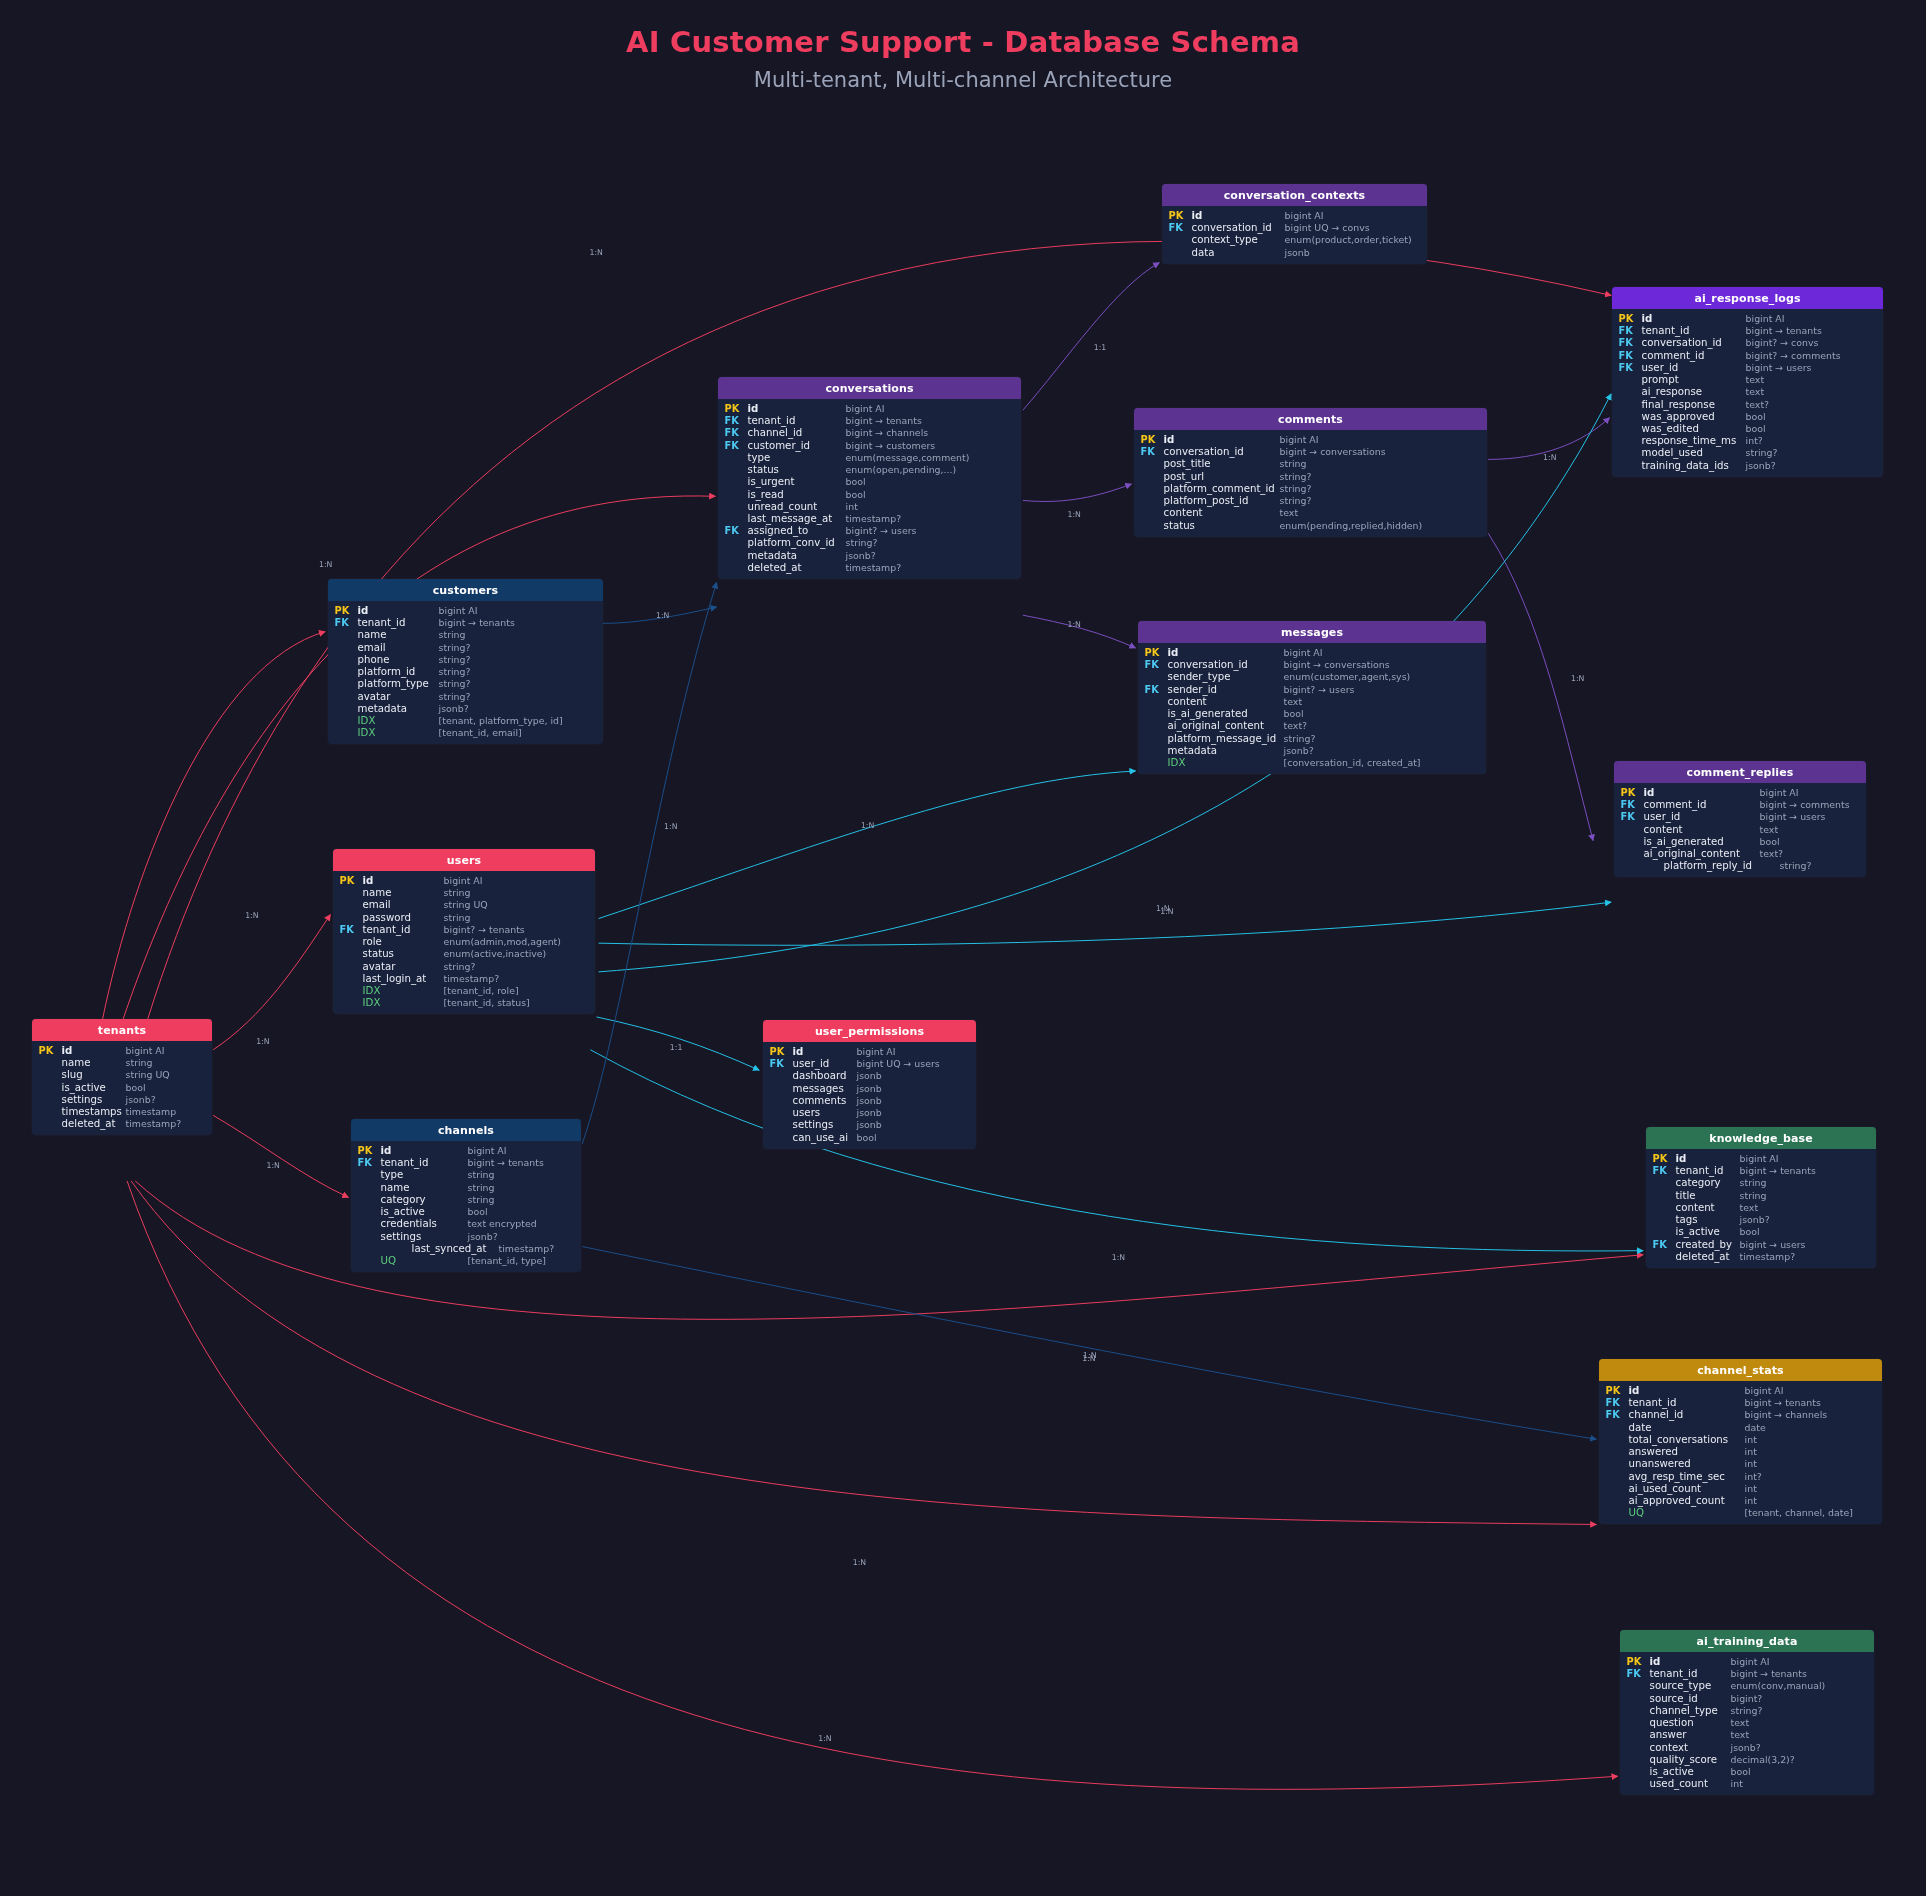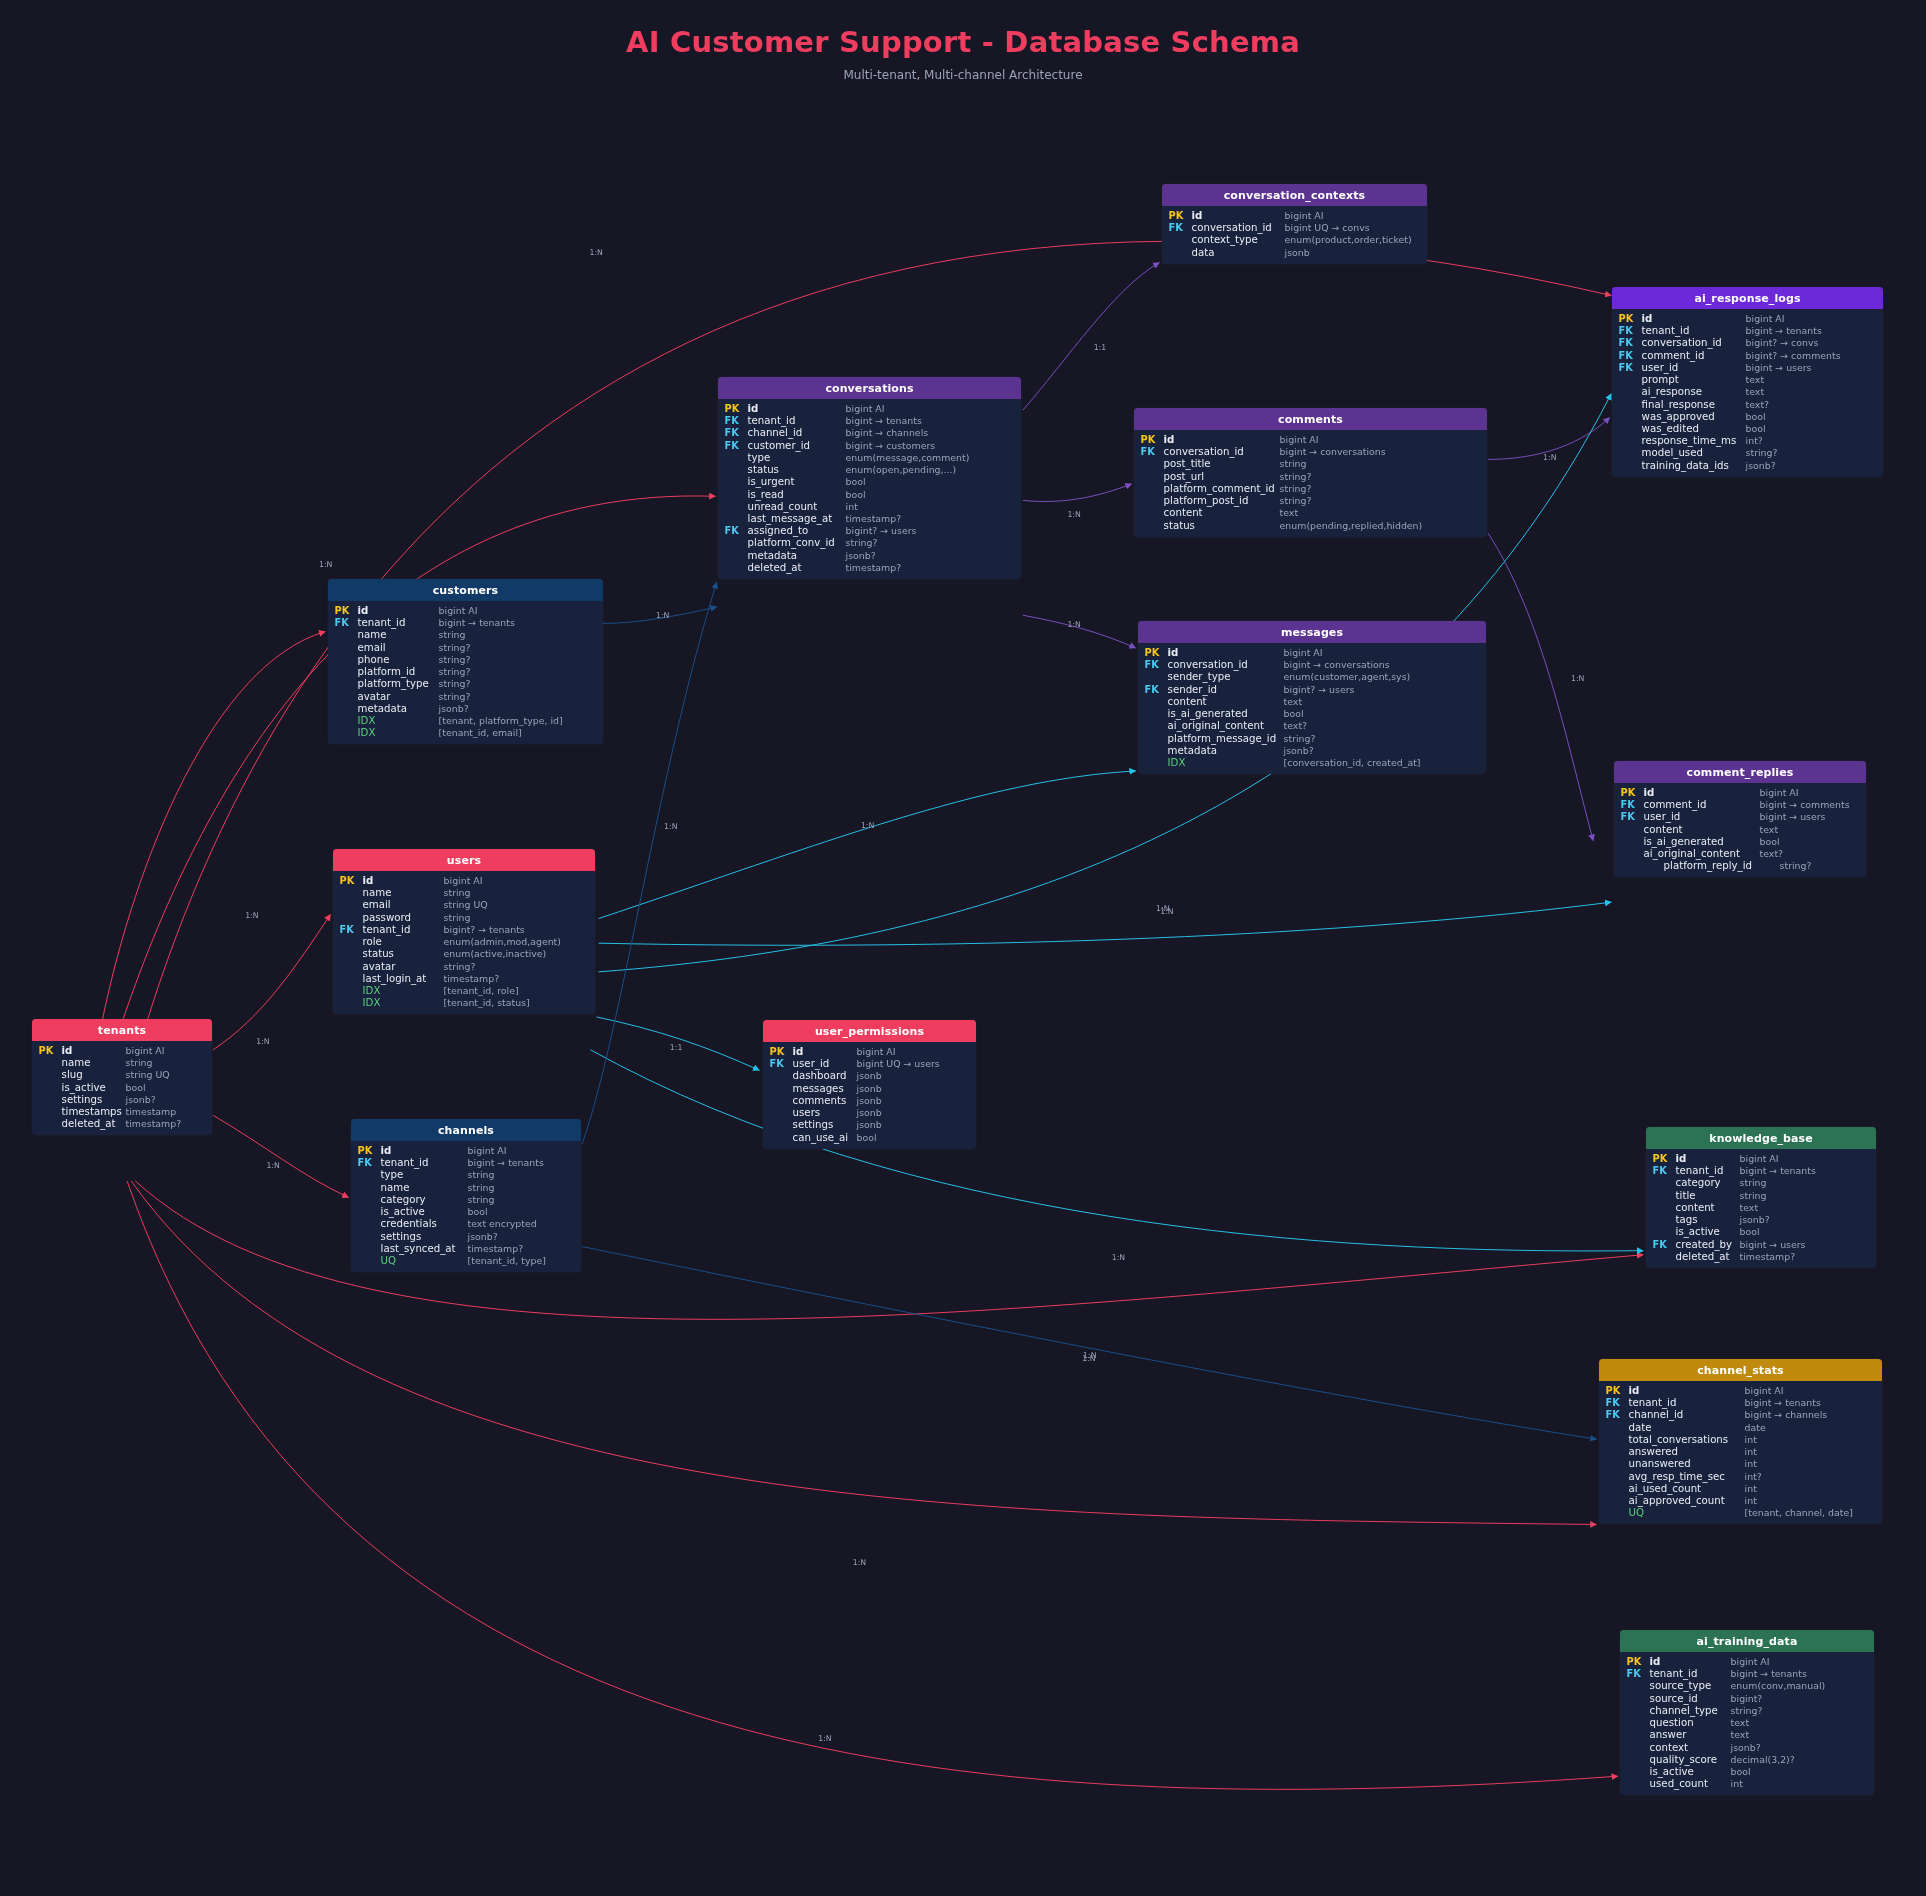--- a/index.html
+++ b/index.html
@@ -12,21 +12,21 @@
   .edge-label{
     font-family:"DejaVu Sans","Liberation Sans",sans-serif;
     font-size:19px;fill:#9aa3b8;
   }
   #title-block{position:absolute;left:0;top:24.6px;width:1926px;text-align:center;}
   #doc-title{
     font-size:29px;font-weight:bold;color:#ee3d5e;letter-spacing:0.2px;margin:0;
     font-family:"DejaVu Sans","Liberation Sans",sans-serif;
   }
   #doc-subtitle{
-    font-size:12px;color:#9aa3b8;margin-top:9.8px;
+    font-size:21px;color:#9aa3b8;margin-top:9.8px;
     font-family:"DejaVu Sans","Liberation Sans",sans-serif;
   }
   .table-box{
     position:absolute;border-radius:3.7px;overflow:hidden;
     background:#18223c;box-shadow:0 0 0 0.4px rgba(255,255,255,.04);
   }
   .table-header{
     text-align:center;color:#ffffff;font-weight:bold;font-size:11px;
     padding:4.5px 3.3px 4.9px 3.3px;letter-spacing:0.1px;
   }
@@ -313,21 +313,21 @@
             <span class="fname" style="width: 87px; flex: 0 0 87px;">credentials</span>
             <span class="ftype">text encrypted</span>
           </div>
           <div class="row">
             <span class="key blank"></span>
             <span class="fname" style="width: 87px; flex: 0 0 87px;">settings</span>
             <span class="ftype">jsonb?</span>
           </div>
           <div class="row">
             <span class="key blank"></span>
-            <span class="fname" style="width: 87px; flex: 0 0 87px;">last_synced_at</span>
+            <span class="fname" style="width: 87px; flex: 0 0 87px; margin-left: 31px;">last_synced_at</span>
             <span class="ftype">timestamp?</span>
           </div>
           <div class="row">
             <span class="key idx"></span>
             <span class="fname idxlbl" style="width: 87px; flex: 0 0 87px;">UQ</span>
             <span class="ftype">[tenant_id, type]</span>
           </div>
         </div>
       </div>
       <div class="table-box" style="left: 718px; top: 377px; width: 303px;">

